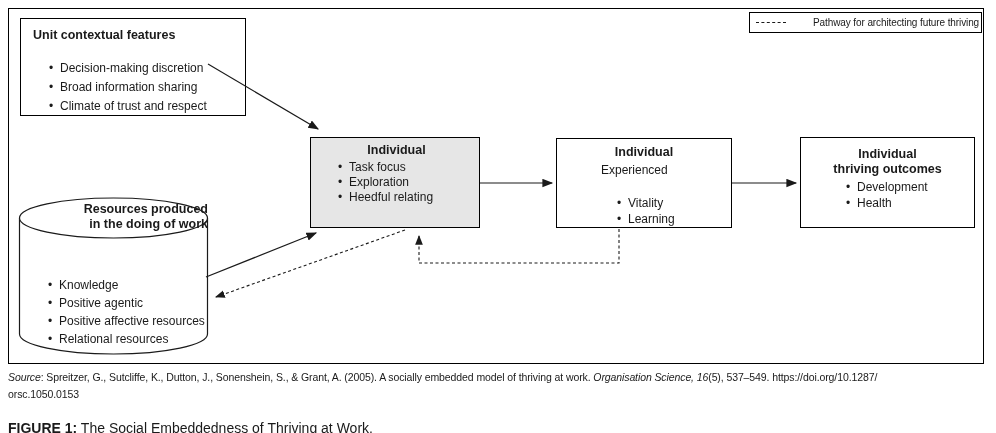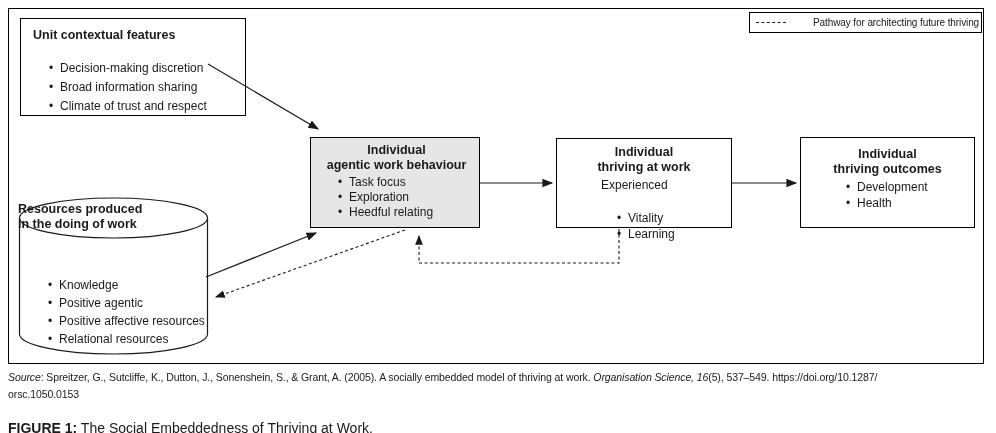--- a/index.html
+++ b/index.html
@@ -43,21 +43,21 @@
     position:absolute; left:749px; top:12px; width:233px; height:21px;
     border:1px solid #000; box-sizing:border-box; background:#fff; z-index:2;
     display:flex; align-items:center; padding:0 6px; gap:5px; white-space:nowrap;
   }
   .legend-dash { display:inline-block; width:30px; height:0; border-top:1.3px dashed #1a1a1a; flex:none; }
   .legend-label { font-size:10px; letter-spacing:-0.1px;padding-left:22px; }
 
   .cylinder { position:absolute; left:18px; top:196px; width:192px; height:162px; z-index:2; }
   .cylinder svg { position:absolute; left:0; top:0; }
   .cyl-title {
-    position:absolute; top:6px; left:0; width:190px; text-align:left;
+    position:absolute; top:6px; left:0; width:190px; text-align:right;
     font-weight:bold; font-size:12.5px; line-height:15px;
   }
   .cylinder ul.blist { position:absolute; top:64px; left:14px; width:170px; }
   .cylinder ul.blist li { line-height:18px; }
 
   svg.arrows {
     position:absolute; left:0; top:0; width:996px; height:433px;
     z-index:3; pointer-events:none;
   }
 
@@ -103,33 +103,31 @@
       <li>Knowledge</li>
       <li>Positive agentic</li>
       <li>Positive affective resources</li>
       <li>Relational resources</li>
     </ul>
   </div>
 
   <div class="box agentic">
     <div class="box-title centered">
       <div>Individual</div>
-      <div>agentic work behaviour</div>
     </div>
     <ul class="blist">
       <li>Task focus</li>
       <li>Exploration</li>
       <li>Heedful relating</li>
     </ul>
   </div>
 
   <div class="box thriving">
     <div class="box-title centered">
       <div>Individual</div>
-      <div>thriving at work</div>
     </div>
     <div class="content">
       <div class="subtitle">Experienced</div>
       <ul class="blist">
         <li>Vitality</li>
         <li>Learning</li>
       </ul>
     </div>
   </div>
 

